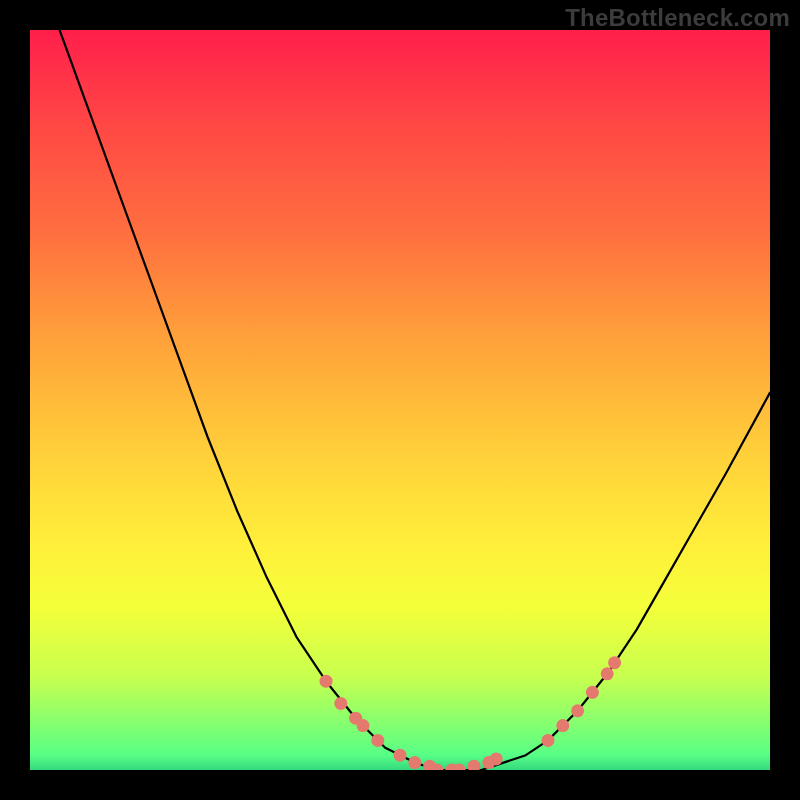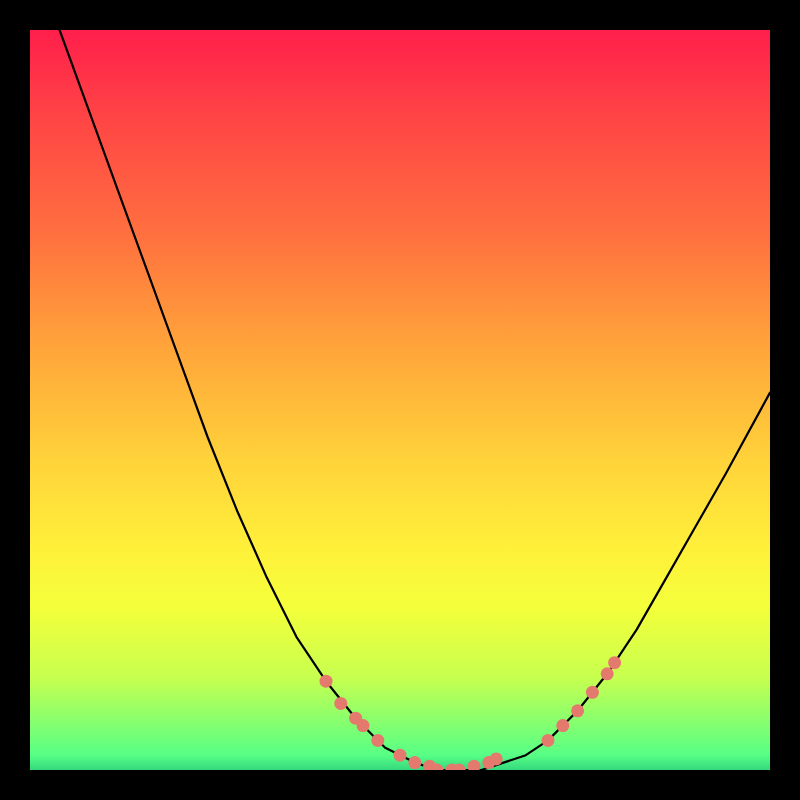--- a/index.html
+++ b/index.html
@@ -54,20 +54,21 @@
     top: 30px;
     width: 740px;
     height: 740px;
     z-index: 2;
   }
 </style>
 </head>
 <body>
 
 <div class="frame">
+  <div class="watermark">TheBottleneck.com</div>
 
   <div class="plot-area"></div>
 
   <svg class="overlay" viewBox="0 0 740 740" preserveAspectRatio="none">
     <path id="curve-path" fill="none" stroke="#000000" stroke-width="2.2" stroke-linecap="round" stroke-linejoin="round" d="M29.6 0.0 L59.2 81.4 L88.8 162.8 L118.4 244.2 L148.0 325.6 L177.6 407.0 L207.2 481.0 L236.8 547.6 L266.4 606.8 L296.0 651.2 L325.6 688.2 L355.2 717.8 L384.8 732.6 L407.0 740.0 L429.2 740.0 L451.4 740.0 L473.6 732.6 L495.8 725.2 L518.0 710.4 L547.6 680.8 L577.2 643.8 L606.8 599.4 L636.4 547.6 L666.0 495.8 L695.6 444.0 L740.0 362.6"></path>
     <g id="markers-group">
         <circle cx="296.0" cy="651.2" r="6.5" fill="#e4796d"></circle>
         <circle cx="310.8" cy="673.4" r="6.5" fill="#e4796d"></circle>
         <circle cx="325.6" cy="688.2" r="6.5" fill="#e4796d"></circle>
         <circle cx="333.0" cy="695.6" r="6.5" fill="#e4796d"></circle>

